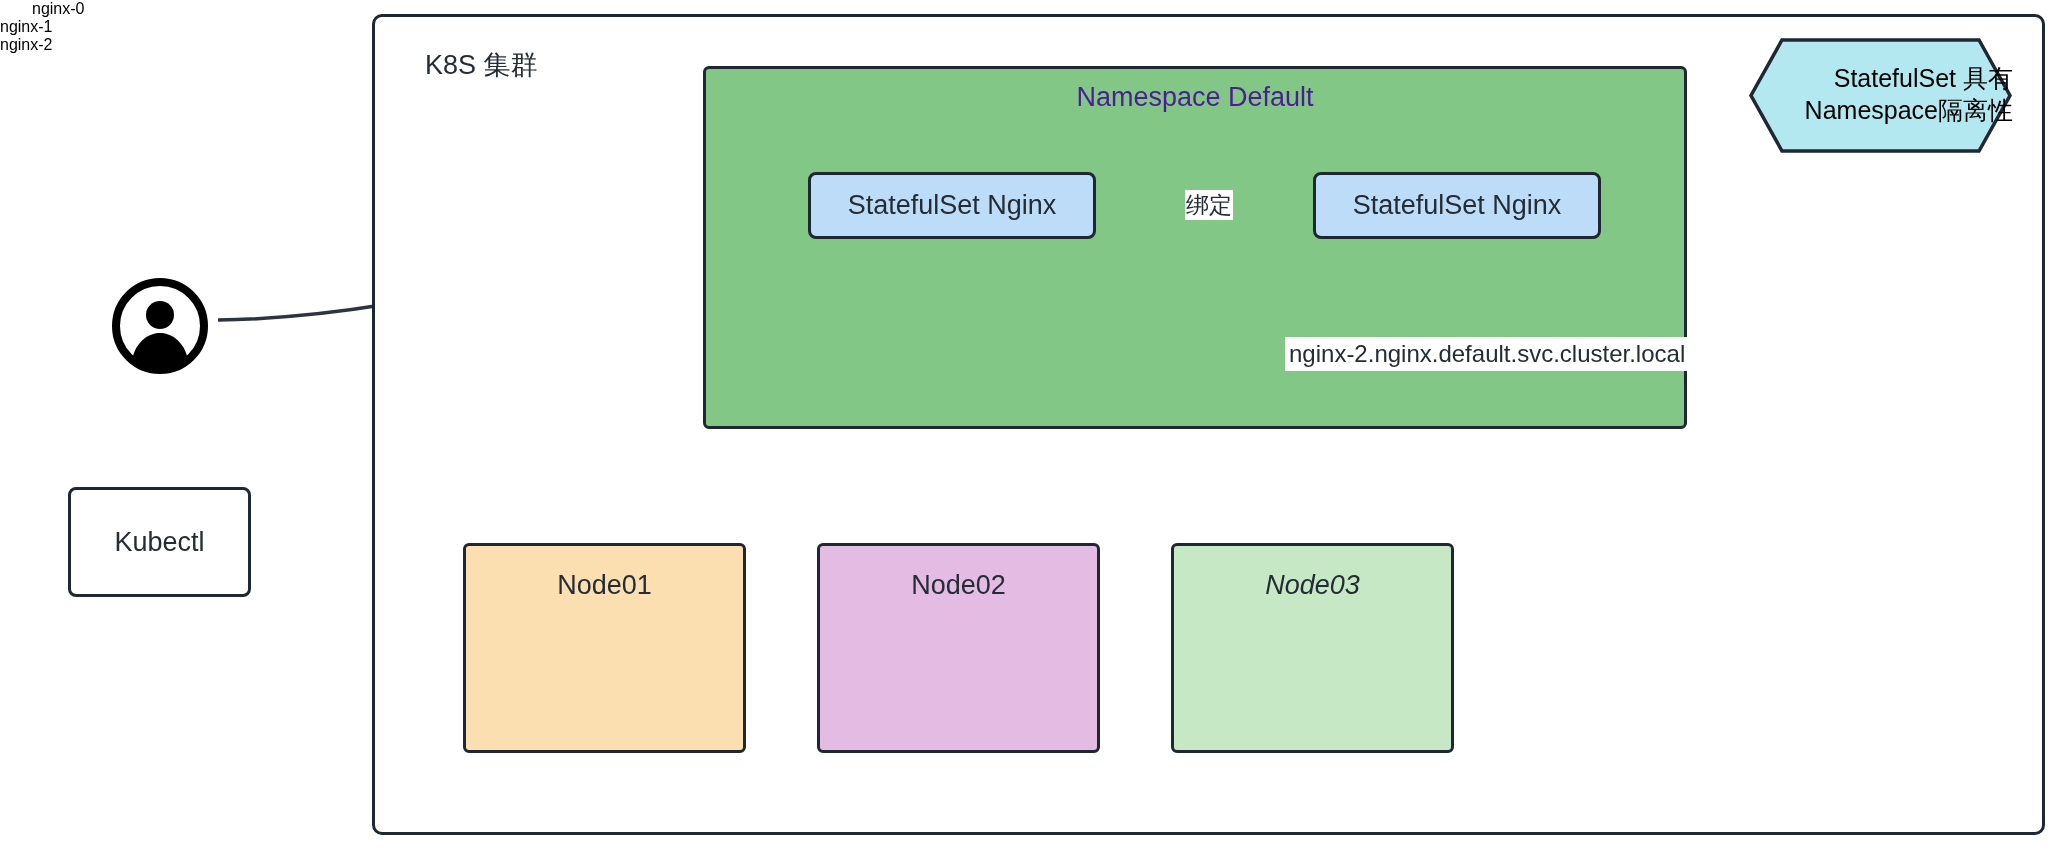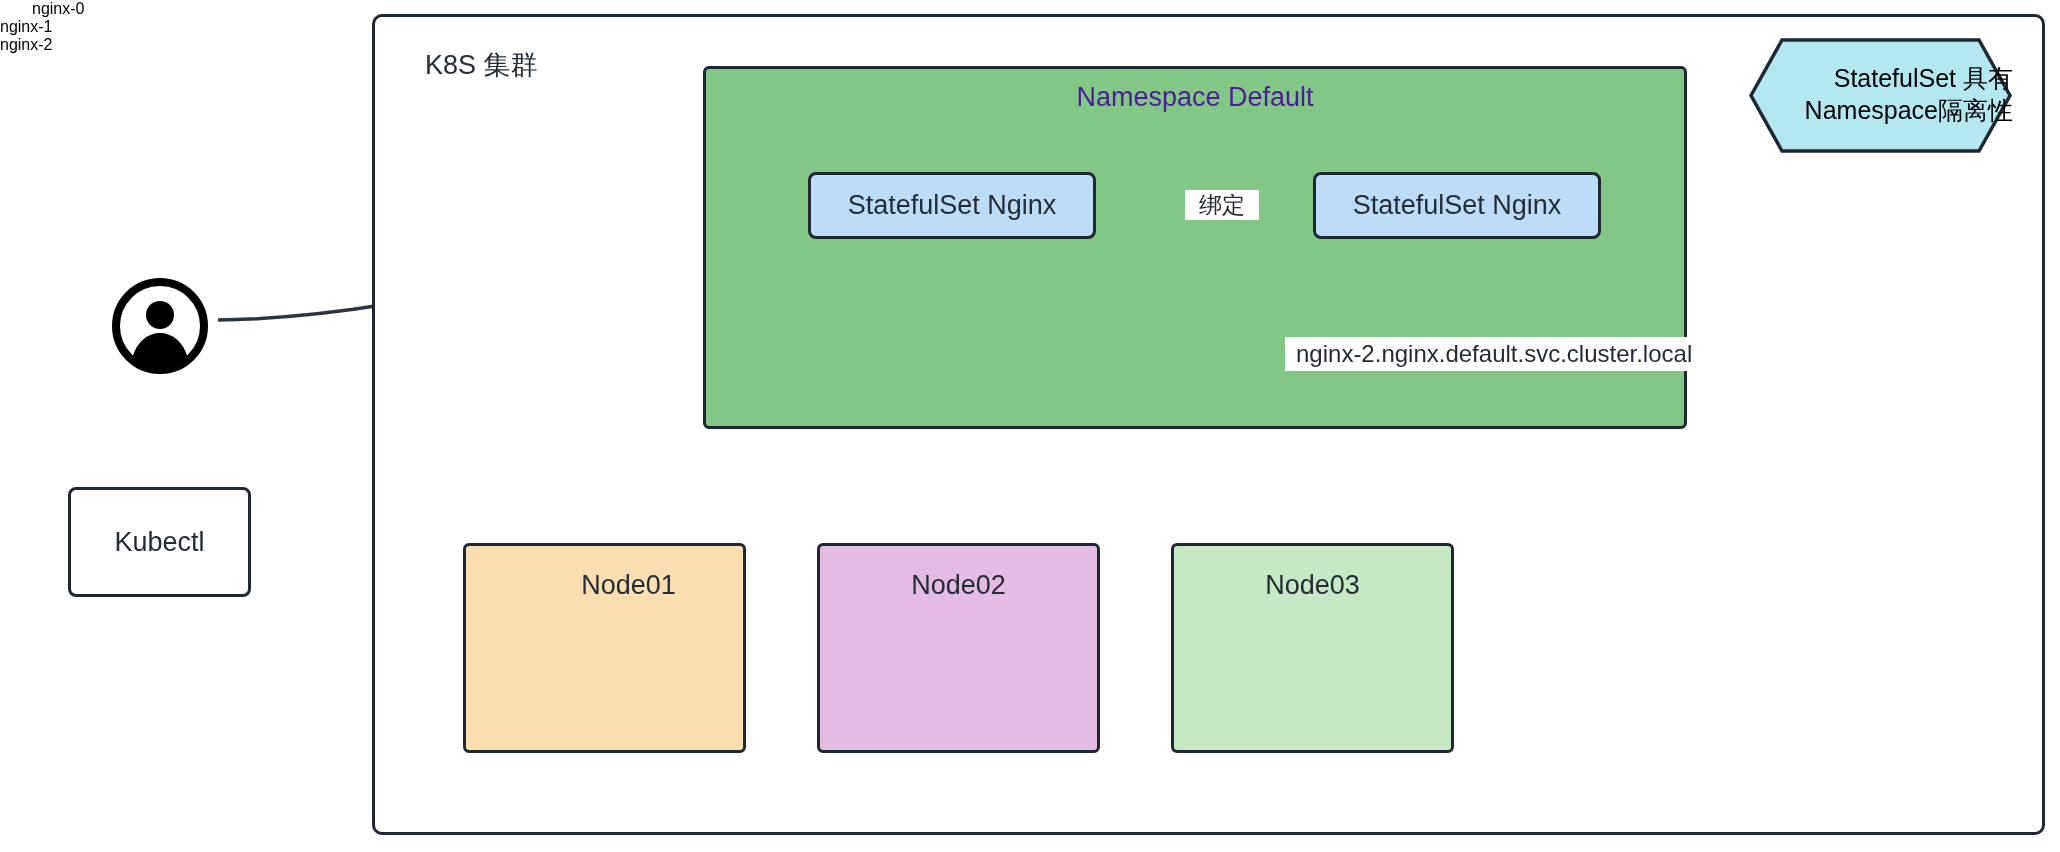--- a/index.html
+++ b/index.html
@@ -91,34 +91,34 @@
   #sts-box-2 { left: 1313px; }
 
   
   #bind-label {
     position: absolute;
     left: 1185px;
     top: 190px;
     background: #ffffff;
     font-size: 23px;
     color: #242c36;
-    padding: 2px 14px;
+    padding: 2px 1px;
     line-height: 1.15;
     white-space: nowrap;
   }
 
   
   #dns-label {
     position: absolute;
     left: 1285px;
     top: 337px;
     background: #ffffff;
     font-size: 24px;
     color: #242c36;
-    padding: 3px 11px;
+    padding: 3px 4px;
     white-space: nowrap;
   }
 
   
   .node-box {
     width: 283px;
     height: 210px;
     top: 543px;
     border-radius: 6px;
     align-items: flex-start;
@@ -128,23 +128,23 @@
     position: absolute;
     top: 570px;
     width: 283px;
     text-align: center;
     font-size: 27px;
     color: #242c36;
   }
   #node-box-1 { left: 463px; background: #fbdfb1; }
   #node-box-2 { left: 817px; background: #e3bbe3; }
   #node-box-3 { left: 1171px; background: #c7e8c5; }
-  #node-title-1 { left: 463px; padding-left: 24px; }
+  #node-title-1 { left: 463px; }
   #node-title-2 { left: 817px; }
-  #node-title-3 { left: 1171px; }
+  #node-title-3 { left: 1171px; font-style: italic; }
   #pod-0 { left: 505px; margin-left: 32px; }
   #pod-1 { left: 859px; }
   #pod-2 { left: 1213px; }
 
   
   #kubectl-box {
     left: 68px;
     top: 487px;
     width: 183px;
     height: 110px;

